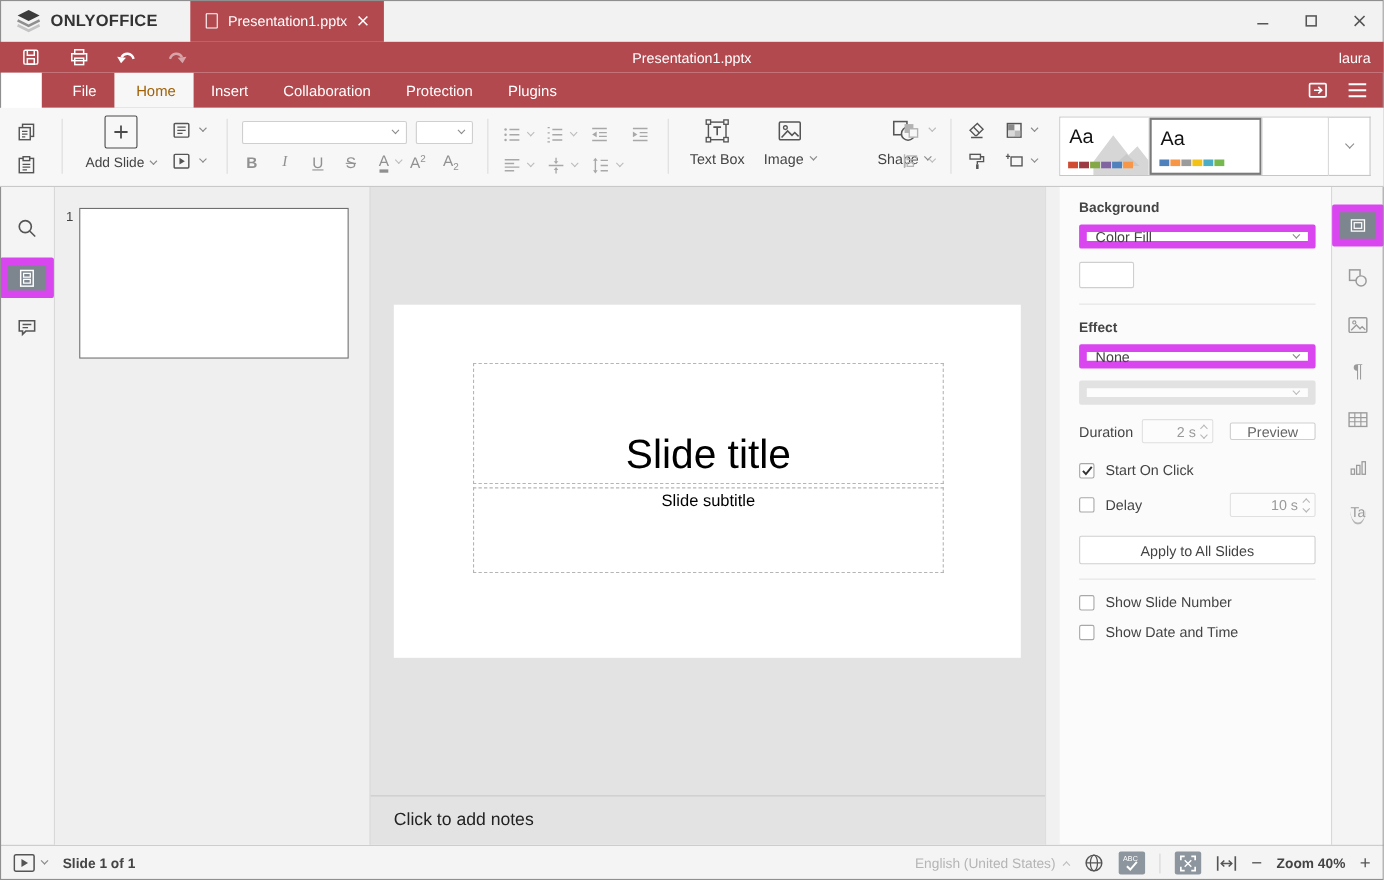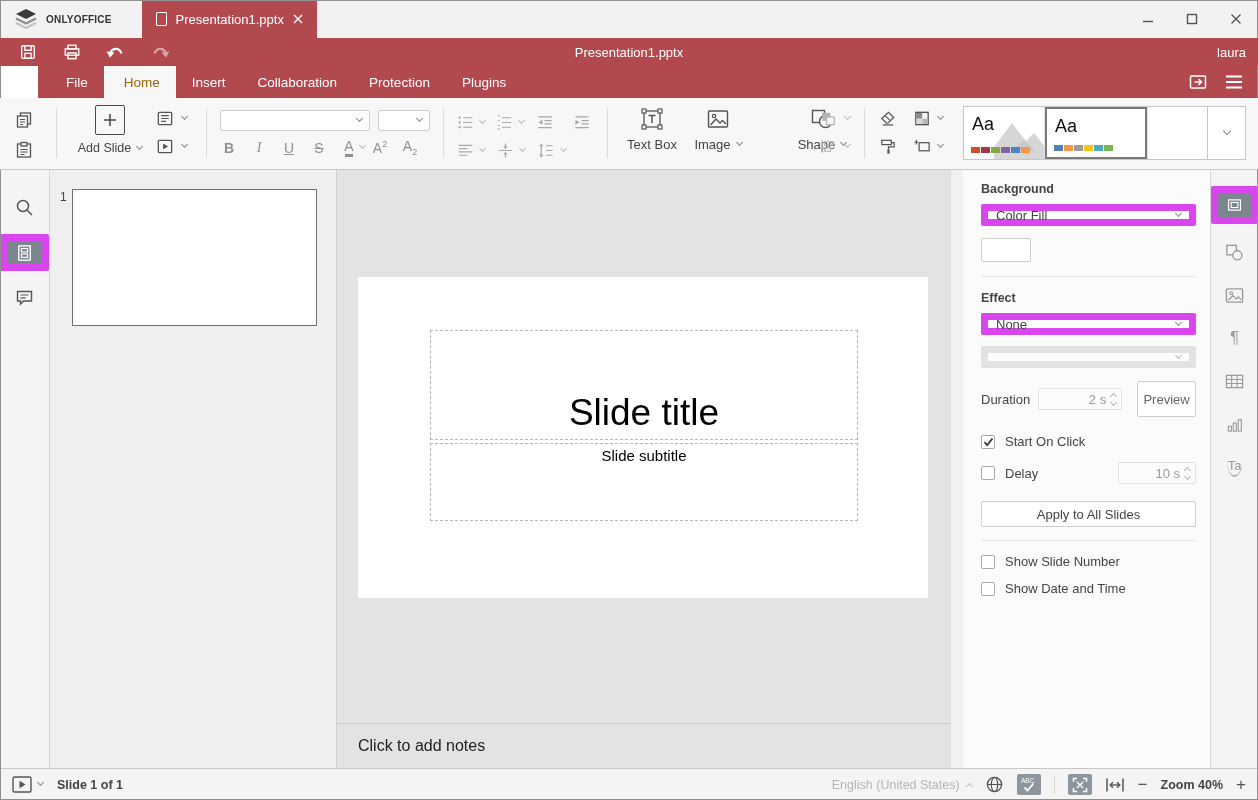--- a/index.html
+++ b/index.html
@@ -3,21 +3,21 @@
 <meta charset="utf-8">
 <style>
   * { margin:0; padding:0; box-sizing:border-box; }
   html,body { width:1258px; height:800px; }
   body { font-family:"Liberation Sans", sans-serif; background:#fff; overflow:hidden; position:relative; }
   #app { width:1258px; height:800px; outline:1px solid #8f8f8f; outline-offset:-1px; display:flex; flex-direction:column; }
 
   
   .titlebar { height:38px; background:#f2f2f2; display:flex; align-items:stretch; flex:0 0 38px; }
   .brand { display:flex; align-items:center; gap:8px; padding:0 16px 0 14px; }
-  .brand-text { font-weight:bold; font-size:10px; color:#333; letter-spacing:.2px; }
+  .brand-text { font-weight:bold; font-size:15px; color:#333; letter-spacing:.2px; }
   .doc-tab { display:flex; align-items:center; gap:9px; padding:0 14px; color:#fff; font-size:13px; margin-left:14px; cursor:default; }
   .tab-doc-icon { width:11px; height:14px; border:1.5px solid #fff; border-radius:1px; }
   .win-controls { margin-left:auto; display:flex; align-items:center; }
   .win-btn { width:44px; height:38px; display:flex; align-items:center; justify-content:center; }
 
   
   .header { height:28px; display:flex; align-items:center; position:relative; color:#fff; flex:0 0 28px; }
   .hbtn { width:44px; display:flex; justify-content:center; align-items:center; height:28px; }
   .header-title { position:absolute; left:0; right:0; text-align:center; font-size:13px; pointer-events:none; }
   .header-user { margin-left:auto; padding-right:12px; font-size:13px; z-index:1; }
@@ -75,21 +75,21 @@
   .sel { height:22px; border:7px solid #d946ef; background:#fff; border-radius:2px; display:flex; align-items:center; justify-content:space-between; padding:0 8px; }
   .sel.disabled { background:#fcfcfc; border-color:#e2e2e2; color:#aaa; }
   .swatch { width:50px; height:24px; border:1px solid #cfcfcf; border-radius:2px; margin:12px 0 0; }
   .hr { border-top:1px solid #e4e4e4; margin:14px 0; }
   .row { display:flex; align-items:center; }
   .spin { display:flex; align-items:center; justify-content:flex-end; height:22px; border:1px solid #e0e0e0; background:#fcfcfc; color:#9a9a9a; font-size:13px; padding-right:5px; gap:5px; border-radius:2px; }
   .spincarets { display:flex; flex-direction:column; gap:3px; }
   .sc { width:5px; height:5px; border-right:1.1px solid #b8b8b8; border-bottom:1.1px solid #b8b8b8; }
   .sc.up { transform:rotate(-135deg); }
   .sc.dn { transform:rotate(45deg); margin-top:-2px; }
-  .btn { height:36px; border:1px solid #cfcfcf; background:#fff; border-radius:2px; font-size:13px; color:#666; display:flex; align-items:center; justify-content:center; }
+  .btn { height:16px; border:1px solid #cfcfcf; background:#fff; border-radius:2px; font-size:13px; color:#666; display:flex; align-items:center; justify-content:center; }
   .btn.dark { color:#444; height:26px; }
   .cb { width:14px; height:14px; border:1px solid #a8a8a8; background:#fff; border-radius:2px; display:inline-flex; align-items:center; justify-content:center; flex:0 0 14px; }
   .cbrow { display:flex; align-items:center; gap:10px; }
 
   .right-rail { width:48px; background:#f4f4f4; border-left:1px solid #d8d8d8; display:flex; flex-direction:column; align-items:center; padding-top:16px; flex:0 0 48px; }
   .rr-btn { height:30px; width:100%; display:flex; align-items:center; justify-content:center; margin-top:13px; }
   .rr-btn.sel { background:#7d868e; height:38px; margin-top:0; }
   .pilcrow { font-size:17px; color:#9a9a9a; }
   .textart { font-size:13px; color:#9a9a9a; border-bottom:2px solid #b5b5b5; border-radius:0 0 60% 60%/0 0 100% 100%; padding:0 1px 2px; }
 
@@ -492,21 +492,21 @@
       <div class="sel">
         <span>None</span>
         <span class="chev sm"></span>
       </div>
       <div class="sel disabled" style="margin-top:11px;">
         <span></span>
         <span class="chev sm dis"></span>
       </div>
       <div class="row" style="margin-top:13px;gap:8px;">
         <span>Duration</span>
-        <span class="spin" style="width:84px;">
+        <span class="spin" style="width:65px;">
           <span>2 s</span>
           <span class="spincarets">
               <span class="sc up"></span>
               <span class="sc dn"></span>
             </span>
         </span>
         <span class="btn" style="flex:1;margin-left:7px;">Preview</span>
       </div>
       <div class="cbrow" style="margin-top:17px;">
         <span class="cb">

